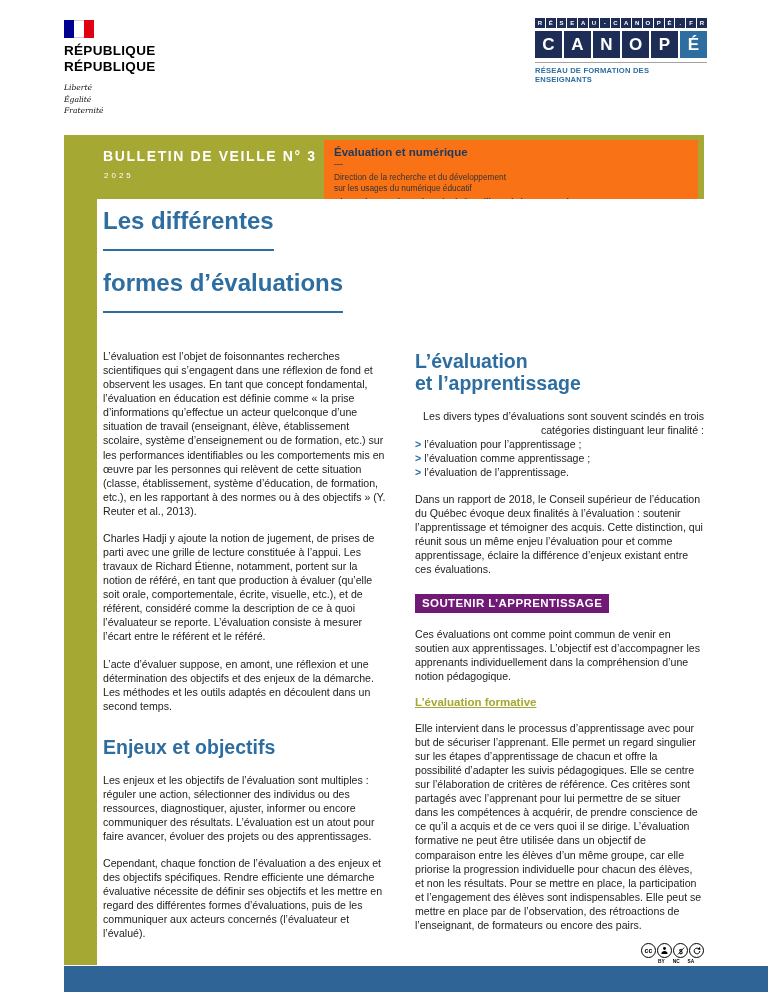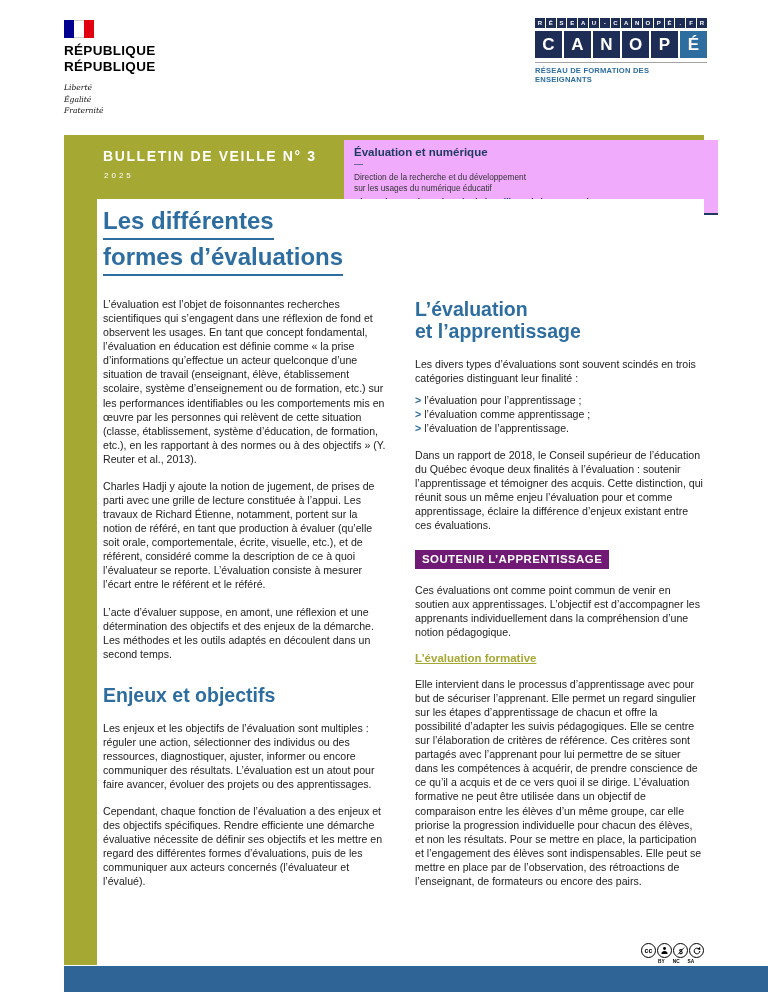--- a/index.html
+++ b/index.html
@@ -28,34 +28,34 @@
   .big-tile:last-child { background:#2d6da0; }
   .canope-tagline { margin-top:4px; padding-top:3px; border-top:1px solid #a3a3a3;
                     color:#2d6da0; font-size:7.6px; font-weight:bold; letter-spacing:0.2px; }
 
   
   .green-band { position:absolute; left:64px; top:135px; width:640px; height:64px; background:#a5a832; }
   .bulletin-title { position:absolute; left:39px; top:13px; color:#fff; font-weight:bold;
                     font-size:14px; letter-spacing:1.6px; }
   .bulletin-year { position:absolute; left:40px; top:36px; color:#fff; font-size:8px; letter-spacing:3px; }
 
-  .info-box { position:absolute; left:344px; top:140px; width:374px; background:#f0abfc;
+  .info-box { position:absolute; left:324px; top:140px; width:374px; background:#f97316;
               padding:6px 10px 3px; border-bottom:2px solid #1c3a5e; }
   .info-title { color:#1c3a5e; font-weight:bold; font-size:11.5px; line-height:1.15; }
   .info-dash { color:#1c3a5e; font-size:9px; line-height:1; margin:1px 0 3px; }
   .info-dept { font-size:8.3px; color:#333; line-height:1.3; }
   .info-author { margin-top:3px; font-size:8.6px; font-weight:bold; color:#1c3a5e; padding-bottom:3px; }
 
   
   .green-strip { position:absolute; left:64px; top:198px; width:33px; height:767px; background:#a5a832; }
   .content { position:absolute; left:97px; top:199px; width:607px; height:766px; background:#fff;
              padding:10px 0 0 6px; overflow:hidden; }
 
   .doc-title { color:#2d6da0; font-size:24px; font-weight:bold; line-height:1; margin-bottom:16px; }
-  .doc-title .t-line { display:inline-block; border-bottom:2.5px solid #2d6da0; padding-bottom:5px; margin-bottom:5px; }
+  .doc-title .t-line { display:inline-block; border-bottom:2.5px solid #2d6da0; padding-bottom:16px; margin-bottom:20px; }
 
   .columns { display:flex; gap:28px; }
   .col-left { width:284px; }
   .col-right { width:289px; }
   .col p { font-size:10.6px; line-height:1.33; margin-bottom:13px; }
   h2.section { color:#2d6da0; font-size:19.5px; font-weight:bold; line-height:1.12; margin:24px 0 14px; }
   .col-right h2.section { margin:2px 0 14px; }
 
   .list { margin:0 0 13px; }
   .list-item { font-size:10.6px; line-height:1.33; }
@@ -151,21 +151,21 @@
       <h2 class="section">Enjeux et objectifs</h2>
       <p>Les enjeux et les objectifs de l’évaluation sont multiples : réguler une action, sélectionner des individus ou des ressources, diagnostiquer, ajuster, informer ou encore communiquer des résultats. L’évaluation est un atout pour faire avancer, évoluer des projets ou des apprentissages.</p>
       <p>Cependant, chaque fonction de l’évaluation a des enjeux et des objectifs spécifiques. Rendre efficiente une démarche évaluative nécessite de définir ses objectifs et les mettre en regard des différentes formes d’évaluations, puis de les communiquer aux acteurs concernés (l’évaluateur et l’évalué).</p>
     </div>
 
     <div class="col col-right">
       <h2 class="section">
         <span>L’évaluation</span><br>
         <span>et l’apprentissage</span>
       </h2>
-      <p style="margin-bottom:8px;">Les divers types d’évaluations sont souvent scindés en trois catégories distinguant leur finalité :</p>
+      <p style="margin-bottom:0;text-align:right;">Les divers types d’évaluations sont souvent scindés en trois catégories distinguant leur finalité :</p>
       <div class="list">
         <div class="list-item">
           <span class="list-marker">&gt;</span><span>l’évaluation pour l’apprentissage ;</span>
         </div>
         <div class="list-item">
           <span class="list-marker">&gt;</span><span>l’évaluation comme apprentissage ;</span>
         </div>
         <div class="list-item">
           <span class="list-marker">&gt;</span><span>l’évaluation de l’apprentissage.</span>
         </div>

